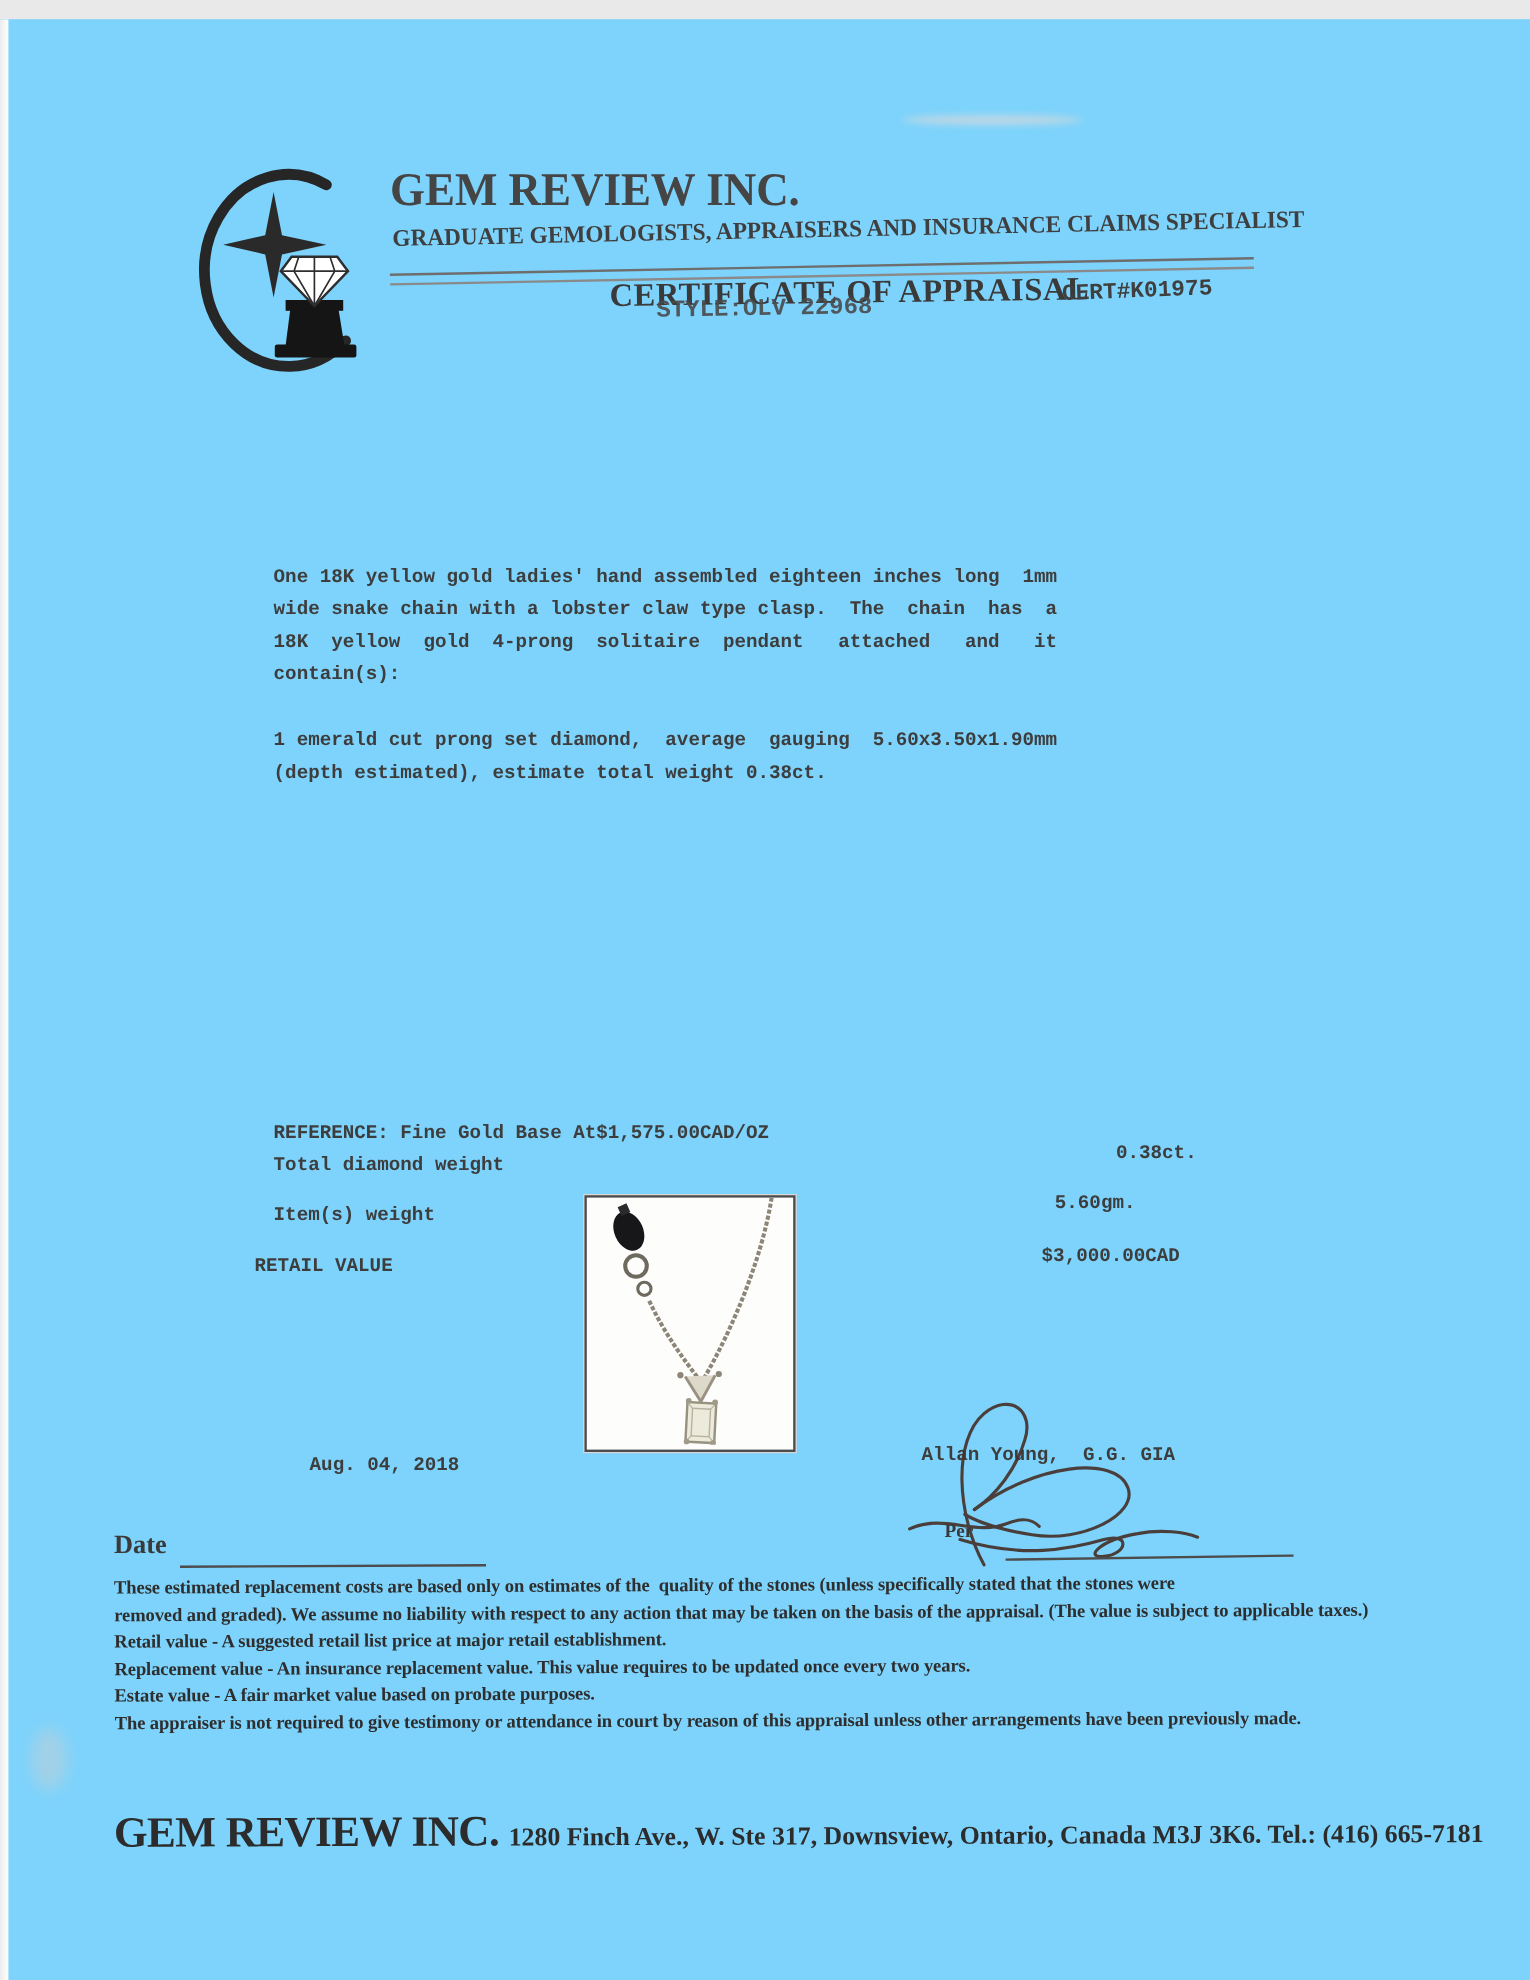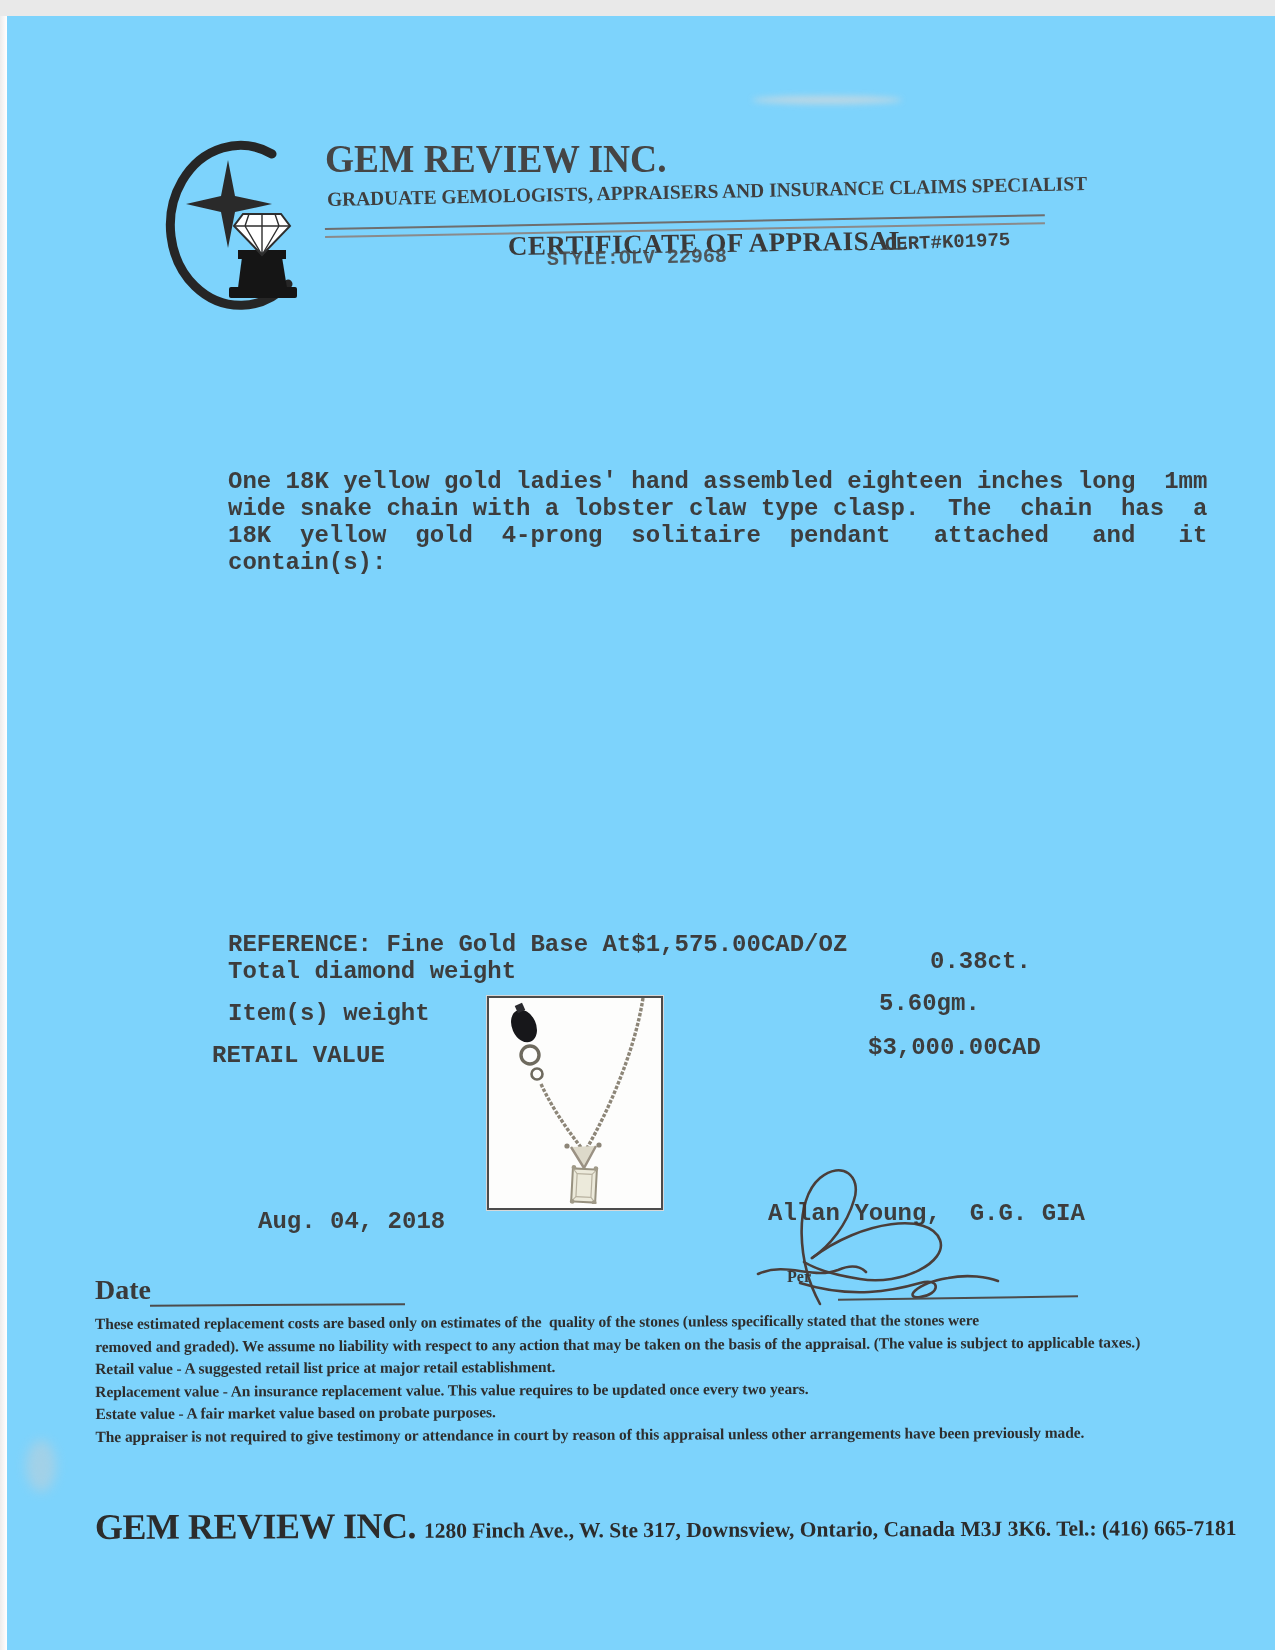--- a/index.html
+++ b/index.html
@@ -14,21 +14,21 @@
   .edge-bottom{position:absolute;left:0;top:1636px;width:1275px;height:14px;
     background:linear-gradient(to bottom,#ffffff,#f1f1f1);}
   .smudge-top{position:absolute;left:752px;top:80px;width:150px;height:8px;
     background:#d9d9d9;border-radius:50%;filter:blur(3px);opacity:.7;}
   .smudge-bottomleft{position:absolute;left:26px;top:1424px;width:30px;height:52px;
     background:#cfcfcf;border-radius:50%;filter:blur(6px);opacity:.45;}
 
   .abs{position:absolute;}
   .mono{
     font-family:"Liberation Mono","DejaVu Sans Mono",monospace;
-    font-weight:bold;color:#3d3d3d;font-size:24px;line-height:27px;
+    font-weight:bold;color:#3d3d3d;font-size:16px;line-height:27px;
     white-space:pre;letter-spacing:0px;
   }
   .serif-bold{font-family:"Liberation Serif",serif;font-weight:bold;color:#3a3a3a;}
 
   
   .company-name{left:325px;top:120px;font-size:39px;font-weight:bold;color:#454545;
     letter-spacing:0px;transform:scaleX(.96);transform-origin:left;white-space:nowrap;}
   .tagline{left:327px;top:172px;font-size:20px;font-weight:bold;color:#3f3f3f;
     white-space:nowrap;transform:rotate(-1.2deg) scaleX(.97);transform-origin:left;}
   .rule-double{left:325px;top:212px;width:720px;height:6px;
@@ -53,21 +53,21 @@
   .val-label-3{left:212px;top:1026px;}
   .val-value-3{left:868px;top:1018px;}
 
   .photo-frame{left:487px;top:980px;width:172px;height:210px;
     background:#fdfdfc;border:2px solid #4c4c4c;box-shadow:0 0 0 1px #d8d8d8;}
 
   .date-value{left:258px;top:1192px;}
   .appraiser-name{left:768px;top:1184px;}
   .signature{left:742px;top:1146px;width:270px;height:150px;}
 
-  .date-label{left:95px;top:1258px;font-size:28px;}
+  .date-label{left:95px;top:1258px;font-size:22px;}
   .date-line{left:150px;top:1288px;width:255px;border-bottom:2px solid #4c4c4c;
     transform:rotate(-.3deg);}
   .per-label{left:787px;top:1252px;font-size:16px;}
   .per-line{left:838px;top:1281px;width:240px;border-bottom:2px solid #4c4c4c;
     transform:rotate(-.8deg);}
 
   .disclaimer{left:95px;top:1297px;font-size:15.5px;font-weight:bold;color:#2e2e2e;
     line-height:22.5px;white-space:pre;letter-spacing:-.1px;
     transform:rotate(-.25deg);transform-origin:left top;}
 
@@ -112,20 +112,22 @@
 
   <div class="abs style-number mono">STYLE:OLV 22968</div>
 
   <div class="abs cert-number mono">CERT#K01975</div>
 
   <div class="abs desc mono">One 18K yellow gold ladies' hand assembled eighteen inches long  1mm
 wide snake chain with a lobster claw type clasp.  The  chain  has  a
 18K  yellow  gold  4-prong  solitaire  pendant   attached   and   it
 contain(s):</div>
 
+  <div class="abs stone mono">1 emerald cut prong set diamond,  average  gauging  5.60x3.50x1.90mm
+(depth estimated), estimate total weight 0.38ct.</div>
 
 
   <div class="abs reference mono">REFERENCE: Fine Gold Base At$1,575.00CAD/OZ</div>
 
   <div class="abs val-label-1 mono">Total diamond weight</div>
   <div class="abs val-value-1 mono">0.38ct.</div>
 
   <div class="abs val-label-2 mono">Item(s) weight</div>
   <div class="abs val-value-2 mono">5.60gm.</div>
 

